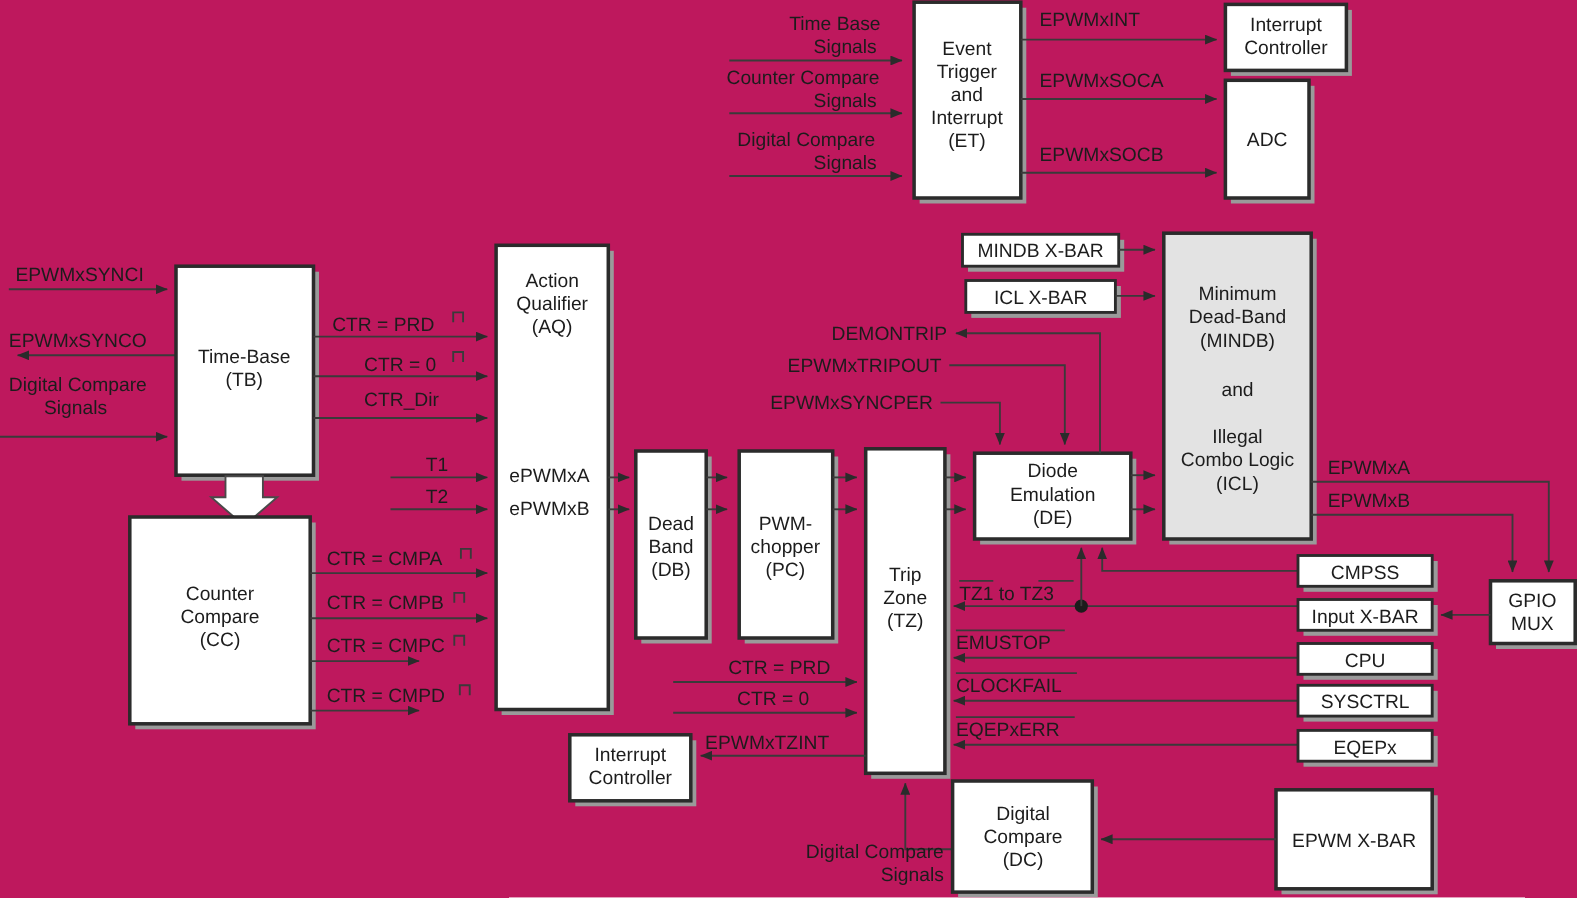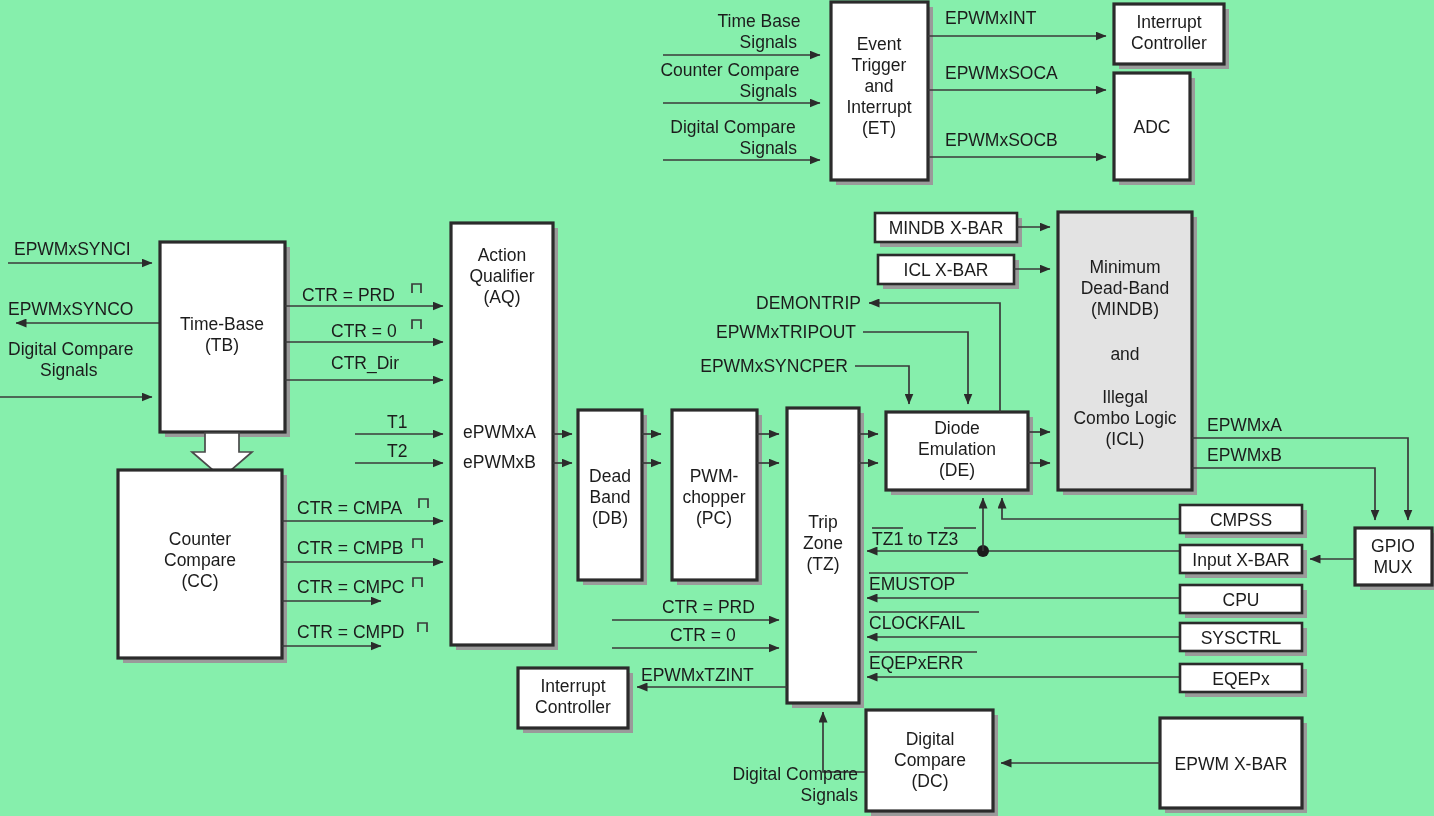--- a/index.html
+++ b/index.html
@@ -1,17 +1,17 @@
 <!DOCTYPE html>
 <html><head>
 <meta charset="utf-8">
 <style>
   html,body{margin:0;padding:0;background:#ffffff;}
   body{font-family:"Liberation Sans","DejaVu Sans",sans-serif;}
-  #stage{position:relative;width:1434px;height:816px;background:#86efac;overflow:hidden;}
+  #stage{position:relative;width:1434px;height:816px;background:#be185d;overflow:hidden;}
   svg{display:block;}
   .blk{fill:#ffffff;stroke:#2b2b2b;stroke-width:3.2;}
   .blk-shadow{fill:#9a9a9a;stroke:none;}
   .blk-gray{fill:#e3e3e3;stroke:#2b2b2b;stroke-width:3.2;}
   .blk-thin{fill:#ffffff;stroke:#2b2b2b;stroke-width:2.6;}
   .ln{stroke:#3a3a3a;stroke-width:1.7;fill:none;}
   .hollow{fill:#ffffff;stroke:#4a4a4a;stroke-width:1.7;}
   .dot{fill:#1c1c1c;}
   .ovl{stroke:#3a3a3a;stroke-width:1.6;}
   text{font-family:"Liberation Sans","DejaVu Sans",sans-serif;fill:#1c1c1c;}

